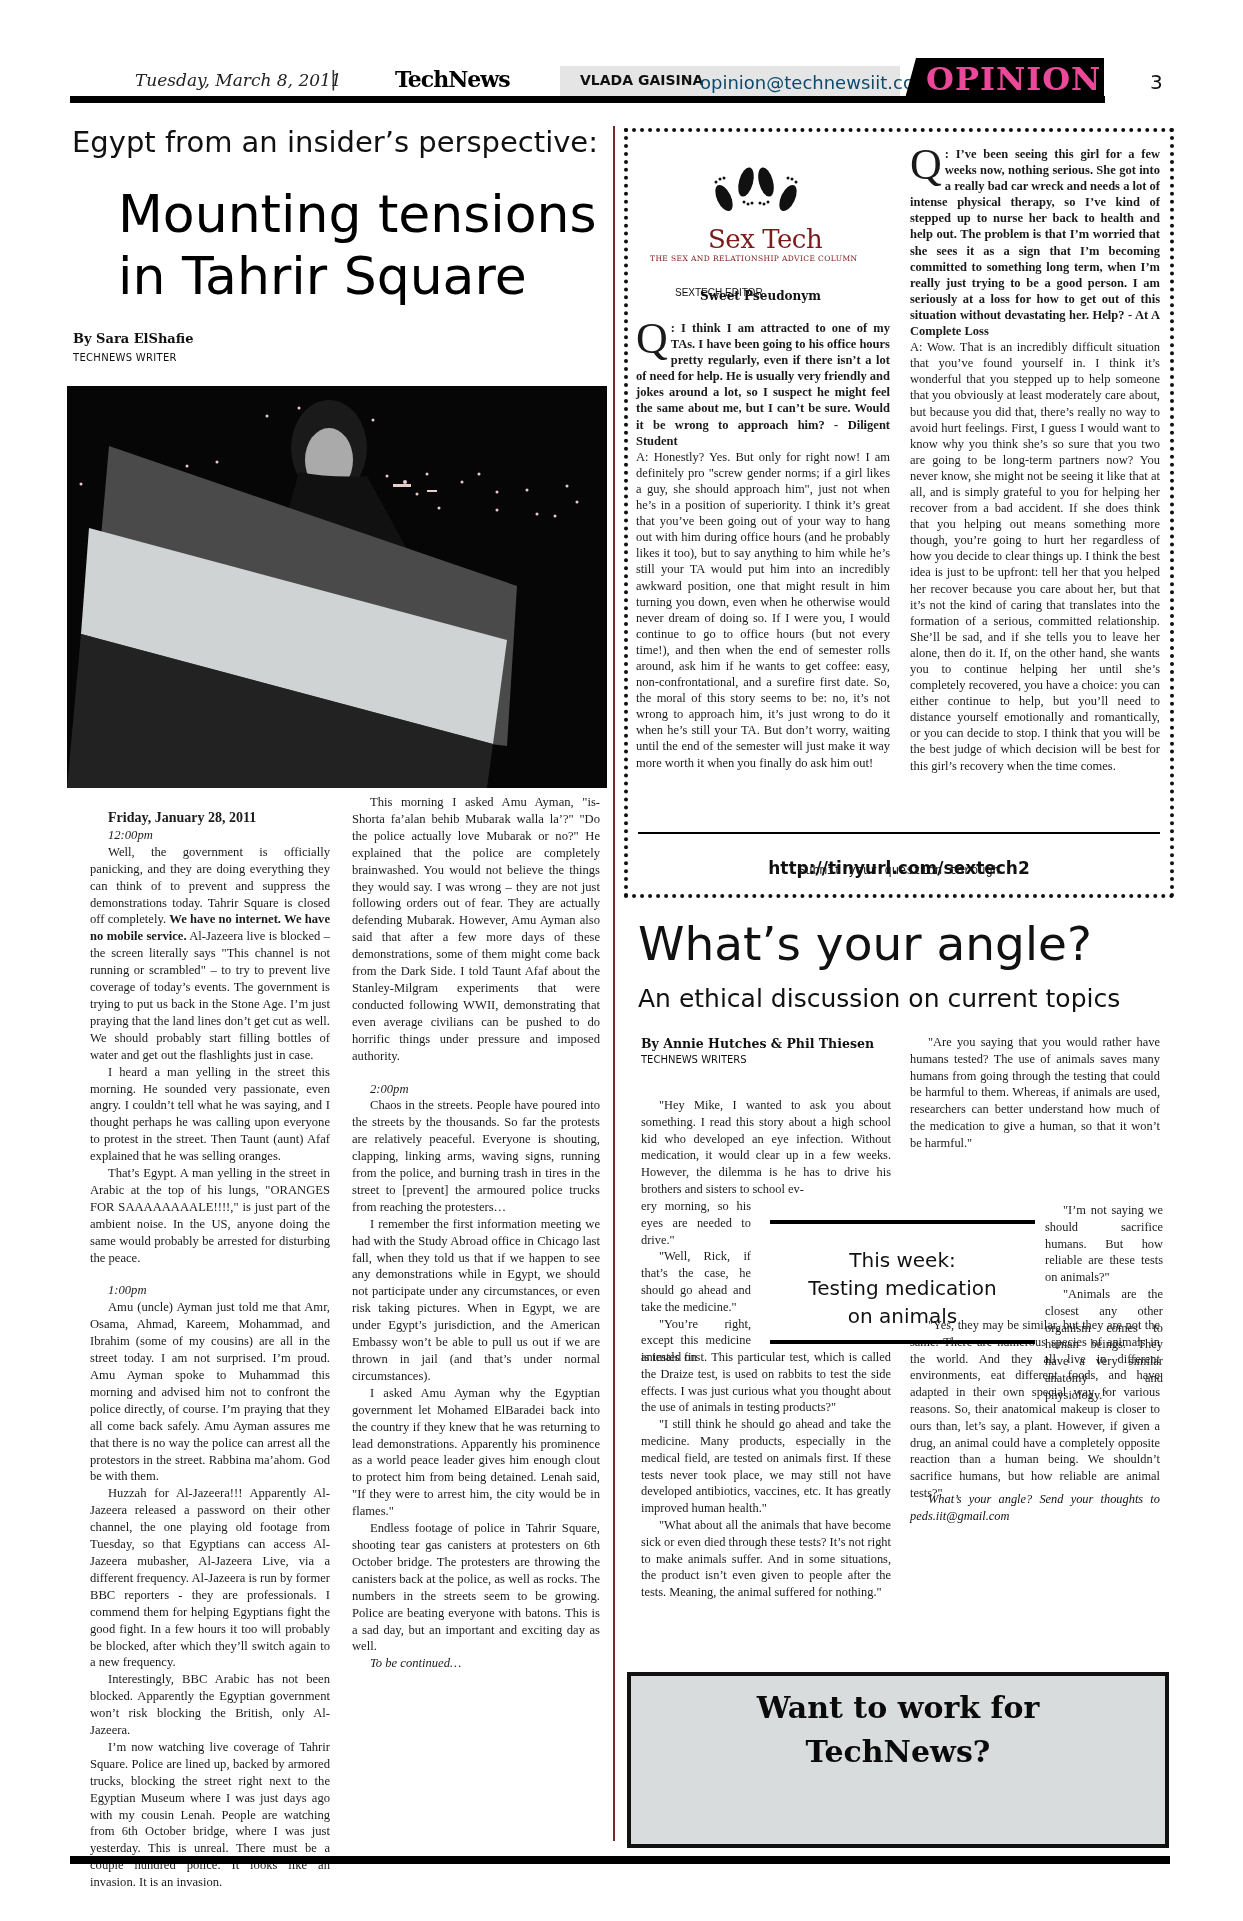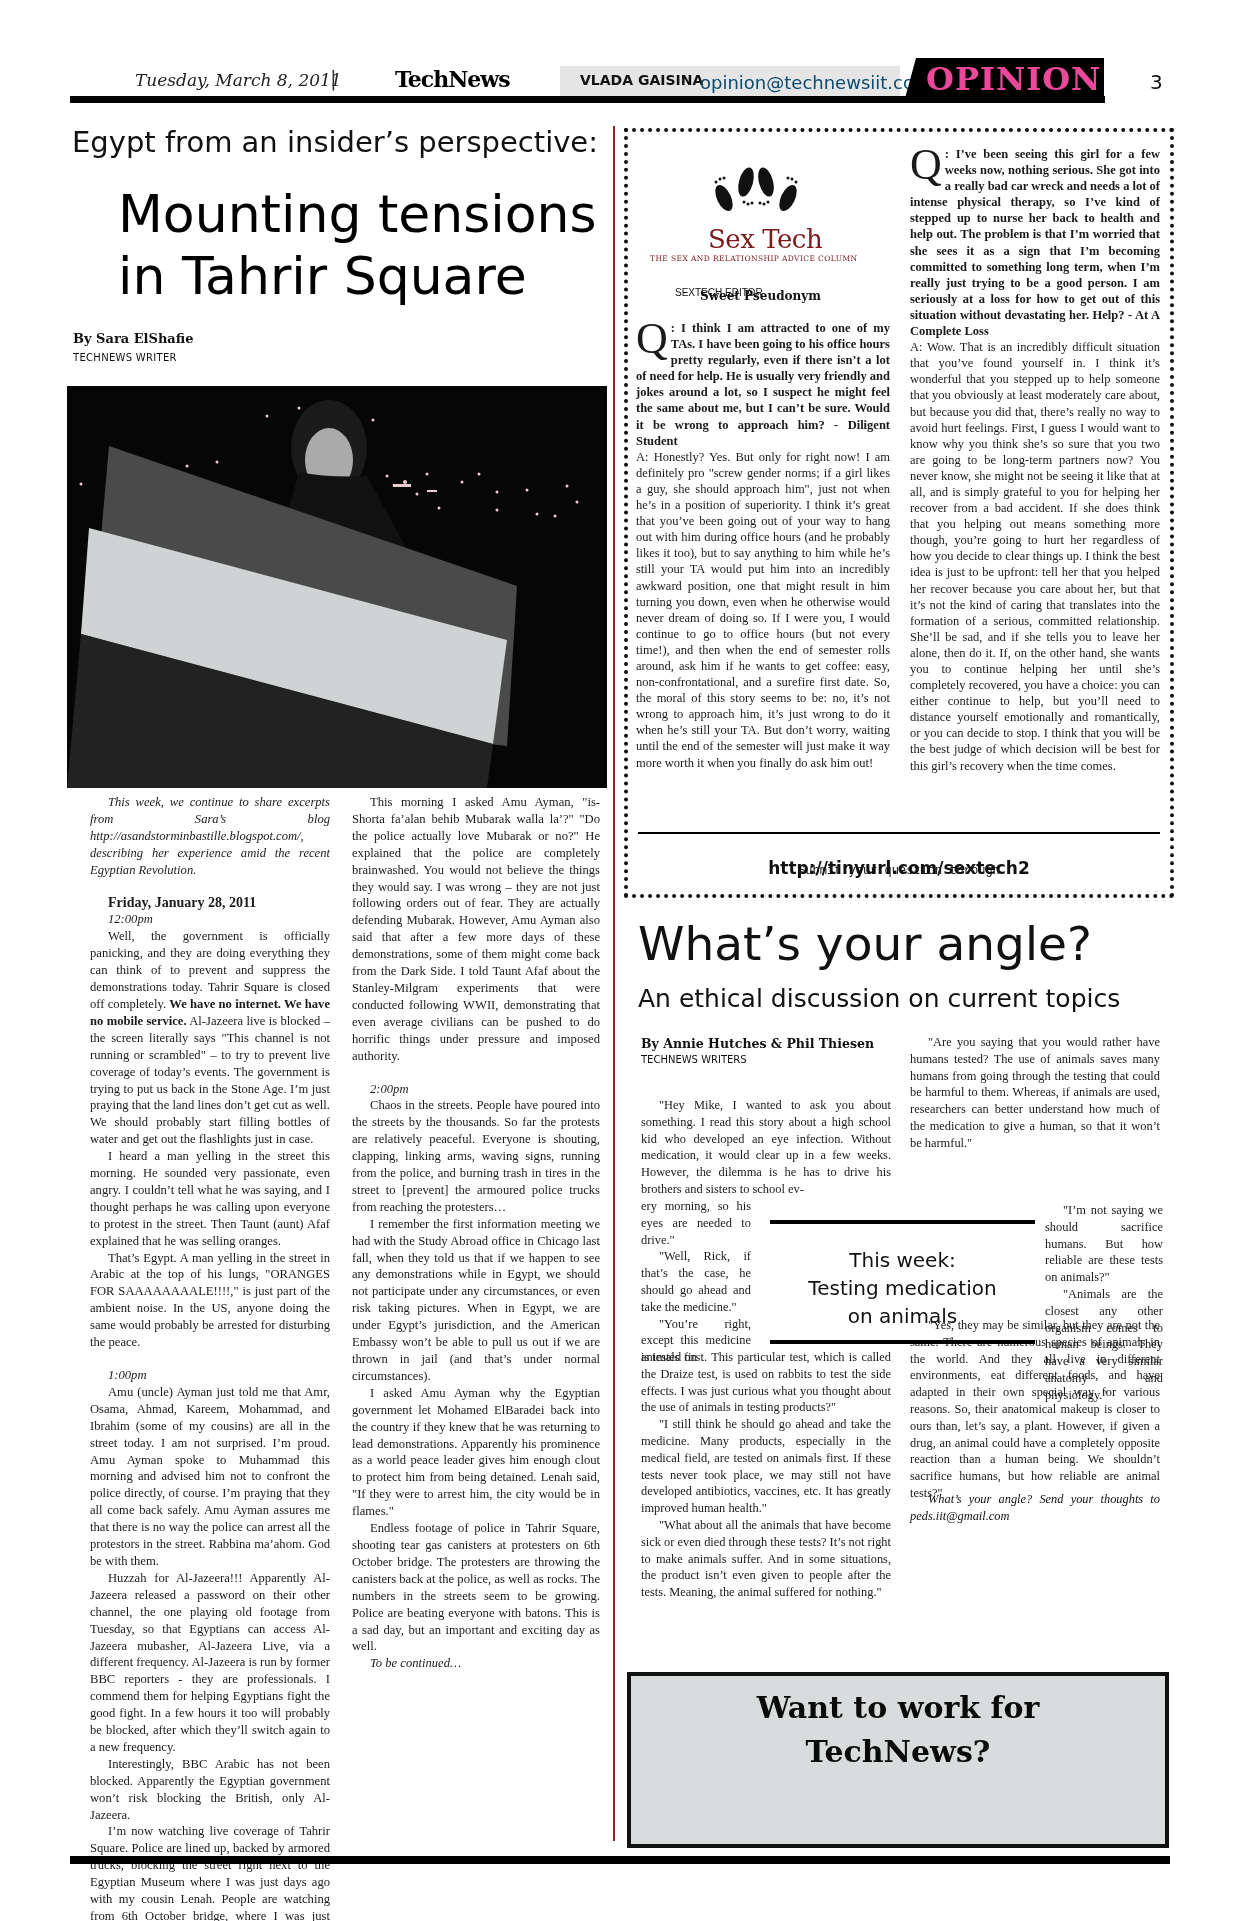--- a/index.html
+++ b/index.html
@@ -130,21 +130,20 @@
     <ellipse cx="262" cy="62" rx="38" ry="48" fill="#1a1a1a"></ellipse>
     <ellipse cx="262" cy="74" rx="24" ry="32" fill="#aaa"></ellipse>
     <path d="M232 86 Q262 92 300 90 L360 200 L200 200 Z" fill="#111"></path>
     <path d="M42 60 L450 200 L440 360 L20 310 Z" fill="#4a4a4a"></path>
     <path d="M22 142 L440 254 L426 358 L14 248 Z" fill="#cfd3d3"></path>
     <path d="M14 248 L426 358 L420 402 L0 402 Z" fill="#222"></path>
   </svg>
 </div>
 
 <div class="abs col" id="col1">
-  <p class="intro noind" style="text-indent:18px">This week, we continue to share excerpts from Sara’s blog http://asandstorminbastille.blogspot.com/, describing her experience amid the recent Egyptian Revolution.</p>
   <div class="gap"></div>
   <p class="dateline">Friday, January 28, 2011</p>
   <p class="time">12:00pm</p>
   <p><span>Well, the government is officially panicking, and they are doing everything they can think of to prevent and suppress the demonstrations today. Tahrir Square is closed off completely. </span><b>We have no internet. We have no mobile service.</b><span> Al-Jazeera live is blocked – the screen literally says "This channel is not running or scrambled" – to try to prevent live coverage of today’s events. The government is trying to put us back in the Stone Age. I’m just praying that the land lines don’t get cut as well. We should probably start filling bottles of water and get out the flashlights just in case.</span></p>
   <p>I heard a man yelling in the street this morning. He sounded very passionate, even angry. I couldn’t tell what he was saying, and I thought perhaps he was calling upon everyone to protest in the street. Then Taunt (aunt) Afaf explained that he was selling oranges.</p>
   <p>That’s Egypt. A man yelling in the street in Arabic at the top of his lungs, "ORANGES FOR SAAAAAAAALE!!!!," is just part of the ambient noise. In the US, anyone doing the same would probably be arrested for disturbing the peace.</p>
   <div class="gap"></div>
   <p class="time">1:00pm</p>
   <p>Amu (uncle) Ayman just told me that Amr, Osama, Ahmad, Kareem, Mohammad, and Ibrahim (some of my cousins) are all in the street today. I am not surprised. I’m proud. Amu Ayman spoke to Muhammad this morning and advised him not to confront the police directly, of course. I’m praying that they all come back safely. Amu Ayman assures me that there is no way the police can arrest all the protestors in the street. Rabbina ma’ahom. God be with them.</p>
   <p>Huzzah for Al-Jazeera!!! Apparently Al-Jazeera released a password on their other channel, the one playing old footage from Tuesday, so that Egyptians can access Al-Jazeera mubasher, Al-Jazeera Live, via a different frequency. Al-Jazeera is run by former BBC reporters - they are professionals. I commend them for helping Egyptians fight the good fight. In a few hours it too will probably be blocked, after which they’ll switch again to a new frequency.</p>

